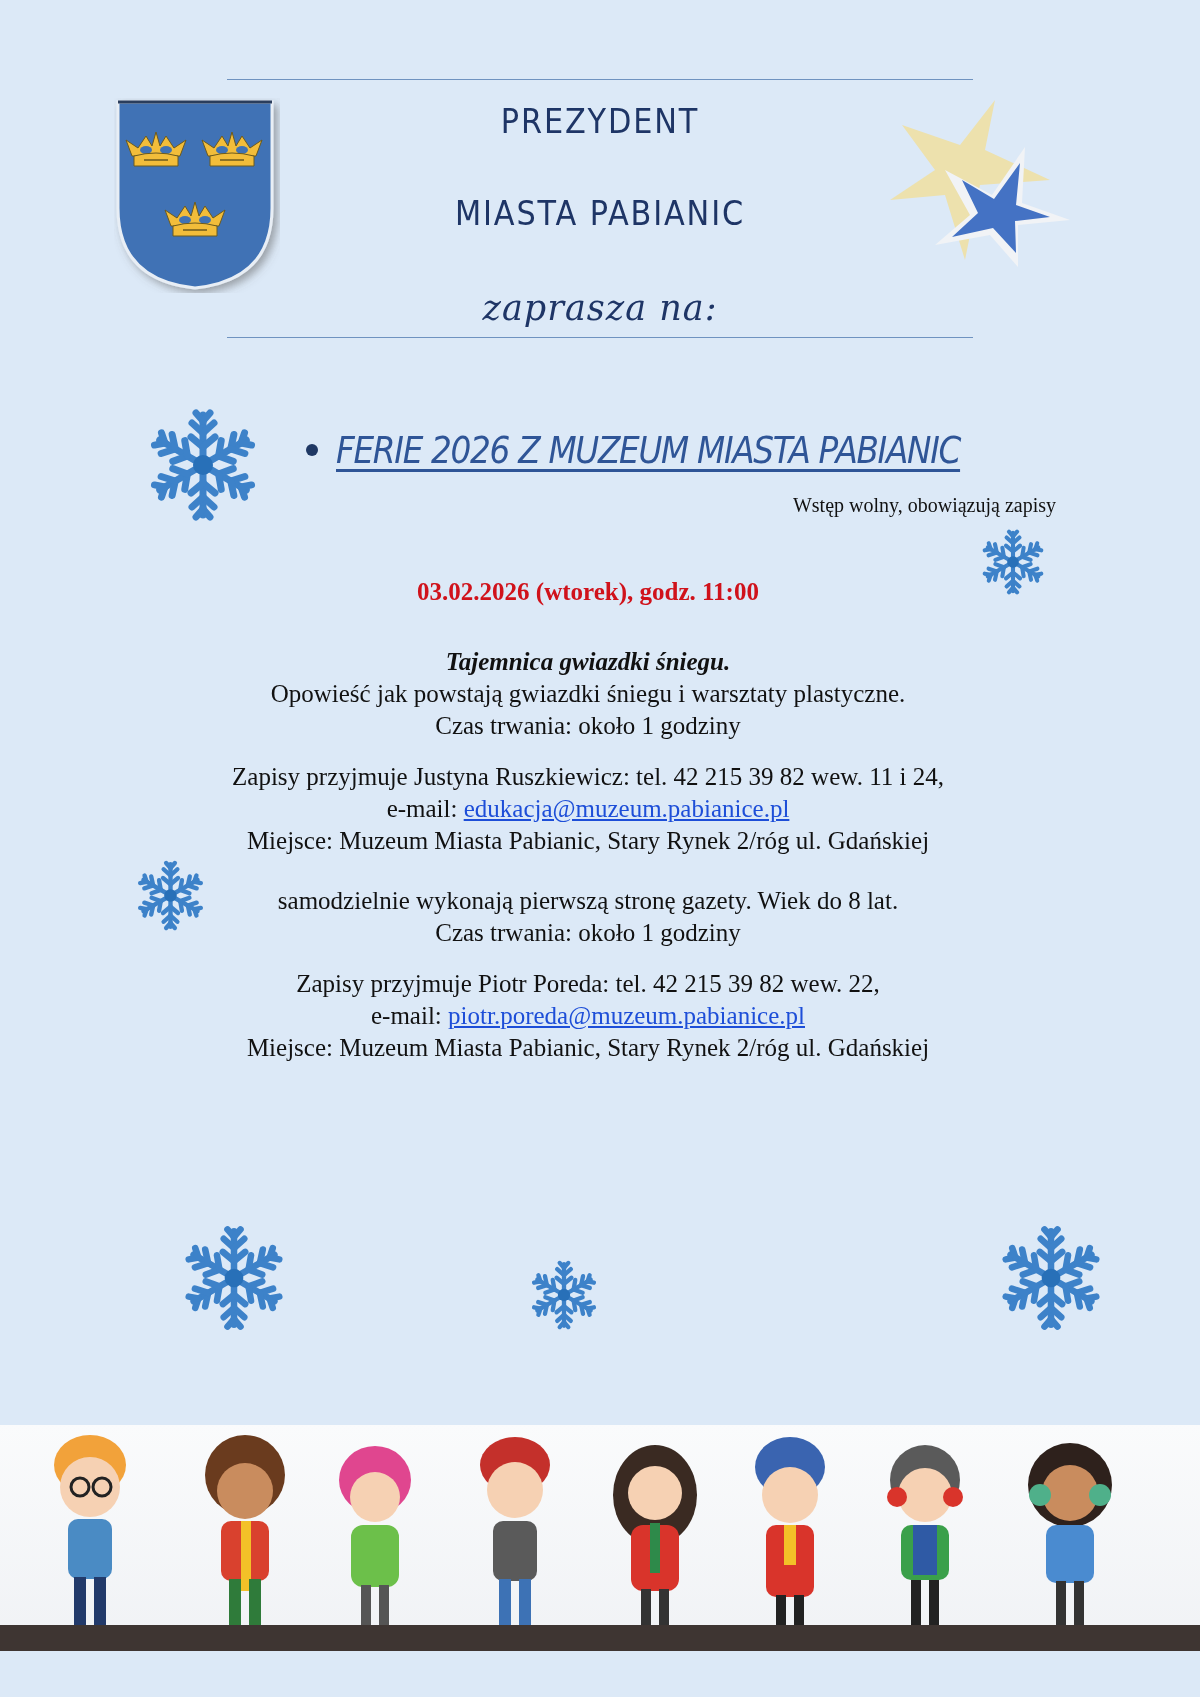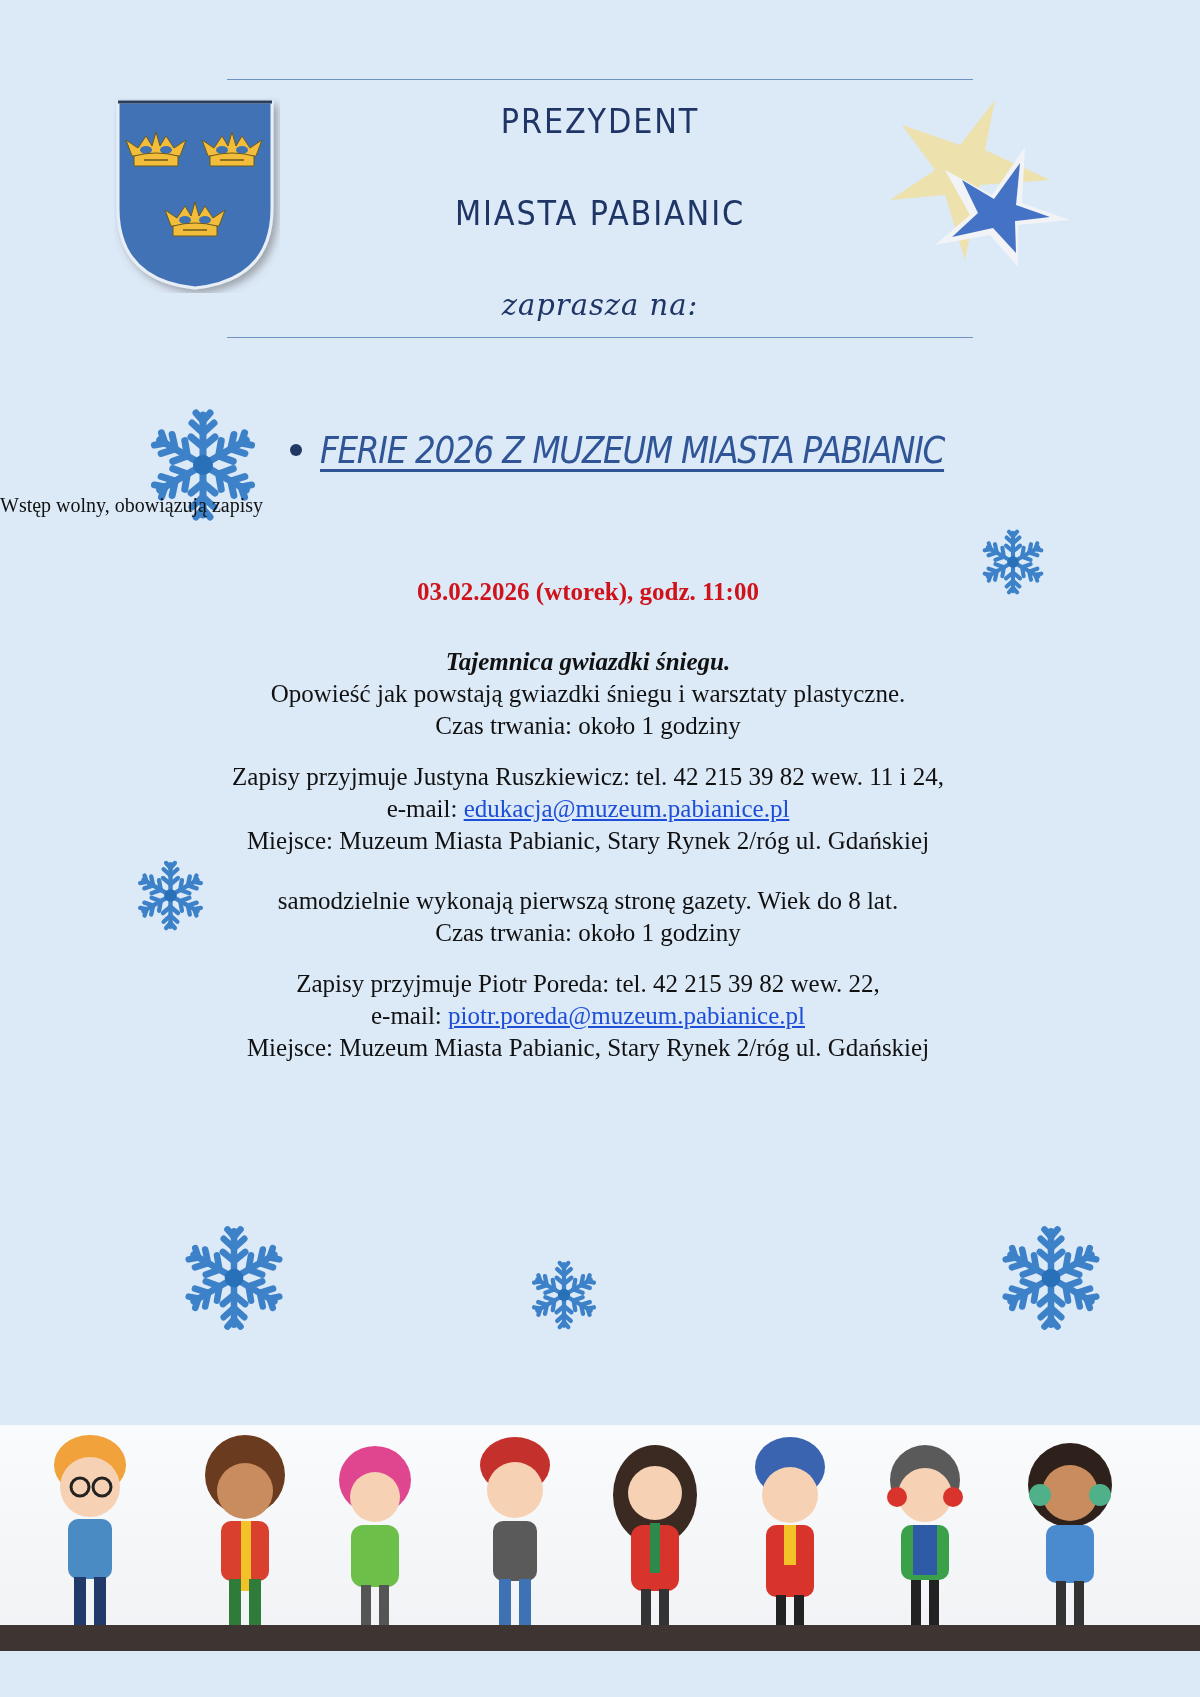--- a/index.html
+++ b/index.html
@@ -11,33 +11,33 @@
   }
   .abs { position: absolute; }
   .rule { position: absolute; left: 227px; width: 746px; height: 0; border-top: 1.5px solid #6f93c0; }
   .hdr-text {
     position: absolute; left: 0; width: 1200px; text-align: center;
     color: #1e3566; font-family: "DejaVu Sans", sans-serif;
     letter-spacing: 2px;
   }
   .hdr-1 { top: 102px; font-size: 33px; transform: scaleX(0.92); }
   .hdr-2 { top: 194px; font-size: 33px; transform: scaleX(0.92); }
-  .hdr-3 { top: 288px; font-size: 29px; font-style: italic; font-family: "DejaVu Serif", serif; letter-spacing: 1px; }
+  .hdr-3 { top: 288px; font-size: 35px; font-style: italic; font-family: "DejaVu Serif", serif; letter-spacing: 1px; }
 
   .title-row {
-    position: absolute; left: 290px; top: 428px; display: flex; align-items: center;
+    position: absolute; left: 306px; top: 428px; display: flex; align-items: center;
   }
   .bullet { width: 12px; height: 12px; border-radius: 50%; background: #1f3864; margin-right: 18px; }
   .title {
     font-family: "DejaVu Sans", sans-serif; font-size: 38px; color: #2f5597;
     font-style: italic; letter-spacing: -1.5px; transform: scaleX(0.86); transform-origin: left center;
     text-decoration: underline; text-decoration-thickness: 3px; text-underline-offset: 6px;
     white-space: nowrap;
   }
-  .subtitle { position: absolute; left: 0; width: 1056px; top: 494px; text-align: left; font-size: 20px; }
+  .subtitle { position: absolute; left: 0; width: 1056px; top: 494px; text-align: right; font-size: 20px; }
 
   .center { position: absolute; left: 0; width: 1176px; text-align: center; font-size: 25px; line-height: 32px; }
   .date { color: #d0121b; font-weight: bold; font-size: 25px; }
   .ev-title { font-weight: bold; font-style: italic; margin-top: 20px; }
   .link { text-decoration: underline; color: #1d4ed8; }
 
   .kids {
     position: absolute; left: 0; top: 1425px; width: 1200px; height: 226px;
     background: linear-gradient(#fafbfc, #f0f2f5);
     overflow: hidden;

